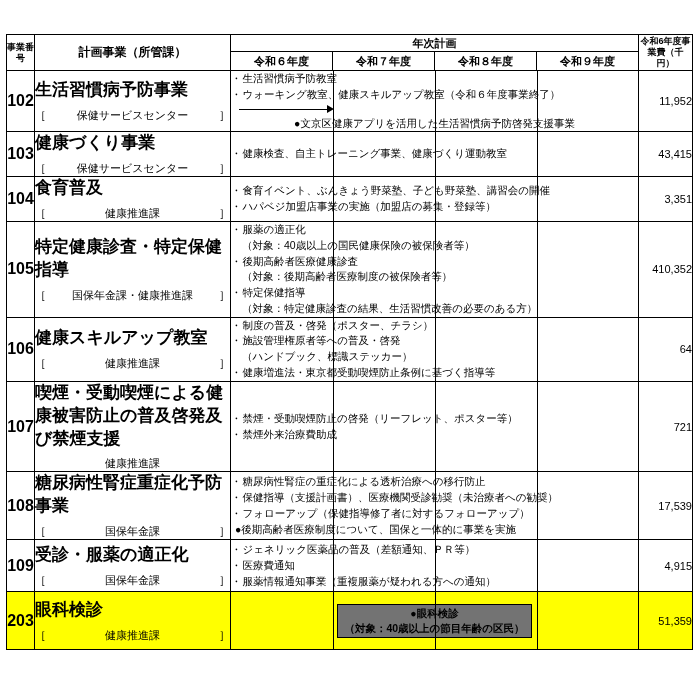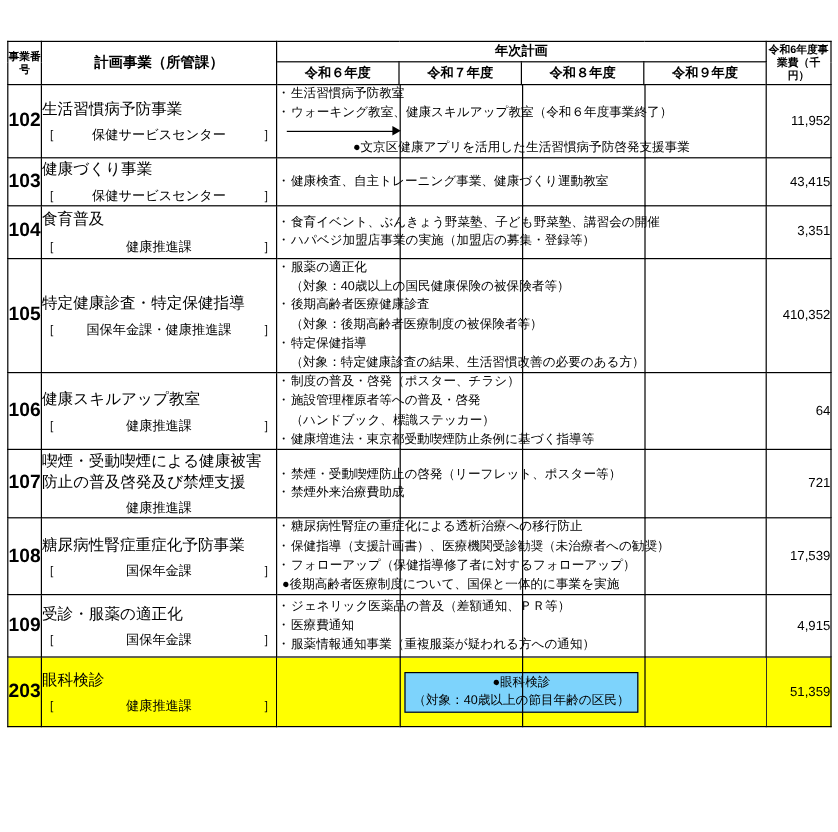--- a/index.html
+++ b/index.html
@@ -9,37 +9,37 @@
   table.plan td,table.plan th{border:1px solid #000;padding:0;vertical-align:middle;}
   
   .hd{background:#fff;text-align:center;font-size:11px;font-weight:bold;line-height:1.15;}
   .hd-no{width:28px;font-size:9px;letter-spacing:0px;}
   .hd-plan{width:196px;font-size:12px;}
   .hd-years{font-size:11px;}
   .hd-year-cell{font-size:11px;font-weight:bold;text-align:center;height:18px;}
   .hd-cost{width:52px;font-size:9px;line-height:1.25;}
   .no-cell{text-align:center;font-size:16px;font-weight:bold;}
   .name-cell{padding:4px 6px 4px 8px;}
-  .name-title{font-size:13px;font-weight:normal;line-height:1.35;}
+  .name-title{font-size:17px;font-weight:bold;line-height:1.35;}
   .name-dept{font-size:11px;margin-top:6px;display:flex;align-items:center;justify-content:flex-start;}
   .name-dept .br-l{margin-right:2px;}
   .name-dept .dept{flex:1;text-align:center;}
   .name-dept .br-r{margin-left:2px;}
   .content-cell{padding:5px 6px 5px 6px;position:relative;}
   .content-inner{position:relative;}
   .bullet{font-size:10.5px;line-height:1.5;white-space:nowrap;}
   .bullet .mk{margin-right:1px;}
   .sub{font-size:10.5px;line-height:1.5;padding-left:11px;white-space:nowrap;}
   .cost-cell{text-align:right;padding-right:5px;font-size:11px;}
   .center-note{text-align:center;font-size:10.5px;line-height:1.5;white-space:nowrap;}
   .arrowline{position:relative;height:13px;}
   .arrowline .bar{position:absolute;left:8px;top:6px;width:90px;height:1.5px;background:#000;}
   .arrowline .tip{position:absolute;left:96px;top:2px;width:0;height:0;border-top:4px solid transparent;border-bottom:4px solid transparent;border-left:7px solid #000;}
   .highlight{background:#ffff00;}
-  .yellow-box{border:1px solid #000;background:#7dd3fc;display:inline-block;padding:1px 6px;font-size:10.5px;line-height:1.45;font-weight:normal;}
+  .yellow-box{border:1px solid #000;background:#737373;display:inline-block;padding:1px 6px;font-size:10.5px;line-height:1.45;font-weight:bold;}
   .cell-rel{position:relative;}
   .divcol{position:absolute;top:-1px;bottom:-1px;border-left:1px solid #000;}
 </style>
 </head>
 <body>
 
 <div id="sheet">
   <table class="plan">
     <colgroup>
       <col style="width:28px">

